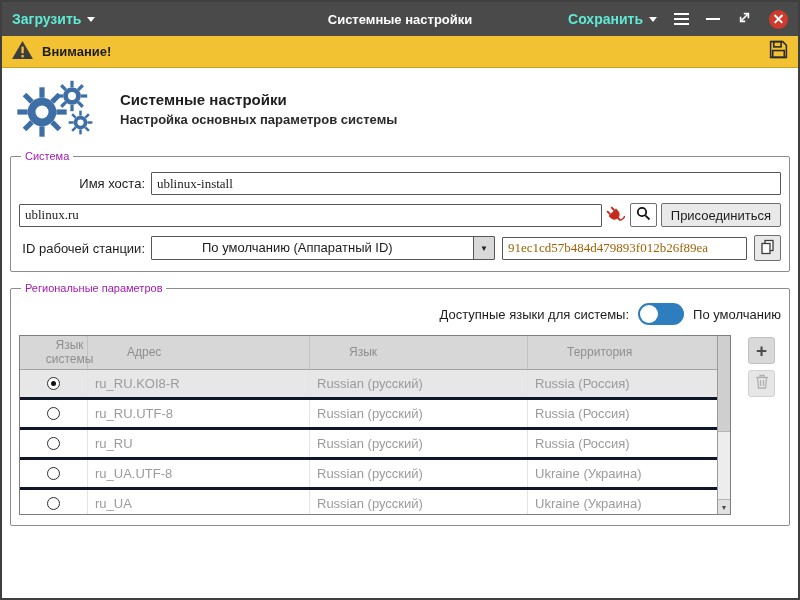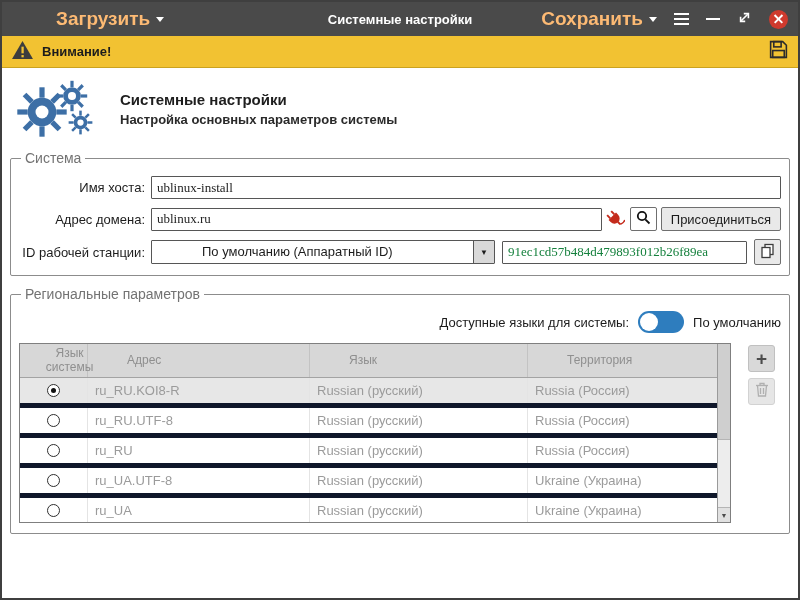--- a/index.html
+++ b/index.html
@@ -20,23 +20,22 @@
     height: 34px; background: var(--titlebar-bg, #4a4a4a);
     display: flex; align-items: center;
     padding: 0 10px; position: relative; flex: 0 0 auto;
   }
   .tb-title {
     position: absolute; left: 0; right: 0; text-align: center;
     color: #fff; font-size: 13px; font-weight: bold; pointer-events: none;
   }
   .menu-btn {
     display: flex; align-items: center; gap: 6px;
-    color: #fdba74; font-size: 19px; font-weight: bold; cursor: default;
+    color: #5eead4; font-size: 14px; font-weight: bold; cursor: default;
     z-index: 1;
-    margin-left: 44px;
   }
   .caret-down {
     width: 0; height: 0;
     border-left: 4px solid transparent; border-right: 4px solid transparent;
     border-top: 5px solid #fff;
     display: inline-block;
   }
   .tb-right { margin-left: auto; display: flex; align-items: center; gap: 17px; z-index: 1; text-align: center; }
   .hamburger { display: flex; flex-direction: column; gap: 3px; }
   .hamburger i { display: block; width: 15px; height: 2px; background: #fff; }
@@ -66,33 +65,33 @@
   .apphead { display: flex; align-items: center; gap: 18px; padding: 4px 4px 12px 6px; }
   .gears { position: relative; width: 86px; height: 58px; flex: 0 0 auto; }
   .gears svg { position: absolute; }
   .apphead-text .t1 { font-size: 15px; font-weight: bold; color: #1e1e1e; margin-bottom: 4px; }
   .apphead-text .t2 { font-size: 13px; font-weight: bold; color: #2a2a2a; }
 
   fieldset {
     border: 1px solid #8c8c8c; border-radius: 2px;
     padding: 2px 8px 10px 8px; margin-bottom: 10px;
   }
-  legend { font-size: 14px; color: #737373; padding: 0 4px; margin-left: 2px; margin-top: 40px; }
+  legend { font-size: 11px; color: #a21caf; padding: 0 4px; margin-left: 2px; margin-top: 40px; }
 
   .frow { display: flex; align-items: center; margin-top: 8px; }
   .flabel {
     width: 132px; flex: 0 0 auto; text-align: right;
     font-size: 13px; color: #1c1c1c; padding-right: 6px;
   }
   input.text {
     flex: 1; height: 23px; border: 1px solid #565656; border-radius: 1px;
     font-family: Liberation Serif, serif; font-size: 13px; color: #222; padding: 0 5px;
     background: #fff; outline: none;
   }
-  input.text.dim { color: #15803d; }
+  input.text.dim { color: #a16207; }
 
   .icon-btn {
     height: 24px; border: 1px solid #6f6f6f; background: #fff;
     display: flex; align-items: center; justify-content: center;
     border-radius: 2px; cursor: default;
   }
   .btn {
     height: 24px; border: 1px solid #6f6f6f; background: #e9e9e9;
     font-family: inherit; font-size: 13px; color: #1c1c1c; padding: 0 9px;
     border-radius: 2px;
@@ -136,21 +135,21 @@
     font-size: 12px; color: #8f8f8f; line-height: 1.15;
     display: flex; align-items: center; padding: 2px 7px;
     border-right: 1px solid #c3c3c3;
     margin-left: 32px;
   }
   .th.center { justify-content: center; text-align: center; padding: 2px 2px; }
   .th:last-child { border-right: none; }
   .tbody { flex: 1; overflow: hidden; }
   .trow {
     display: grid; grid-template-columns: 68px 222px 218px 1fr;
-    height: 30px; border-bottom: 5px solid #0f172a; background: #fff;
+    height: 30px; border-bottom: 3px solid #0f172a; background: #fff;
   }
   .trow.selected { background: #e7e7e7; }
   .td {
     display: flex; align-items: center; padding: 0 7px;
     font-size: 13px; color: #9b9b9b;
     border-right: 1px solid #e4e4e4; overflow: hidden; white-space: nowrap;
   }
   .td.center { justify-content: center; }
   .td:last-child { border-right: none; }
 
@@ -302,21 +301,20 @@
 
     <fieldset>
       <legend>Система</legend>
 
       <div class="frow">
         <span class="flabel">Имя хоста:</span>
         <input class="text" type="text" value="ublinux-install" style="">
       </div>
 
       <div class="frow">
-        <span class="flabel">Адрес домена:</span>
         <input class="text" type="text" value="ublinux.ru" style="">
         <span class="plug-wrap">
           <svg width="19" height="19" viewBox="0 0 18 18">
             <g transform="rotate(-45 9 9)" fill="#c42b1c">
               <rect x="5.4" y="0.5" width="1.8" height="4.2"></rect>
               <rect x="10.8" y="0.5" width="1.8" height="4.2"></rect>
               <path d="M4 4.7 h10 v2.8 a5 5 0 0 1 -10 0 z"></path>
               <rect x="8.1" y="12" width="1.8" height="3.5"></rect>
               <path d="M9 15.5 q4 1.5 6 0" stroke="#c42b1c" stroke-width="1.4" fill="none"></path>
             </g>

